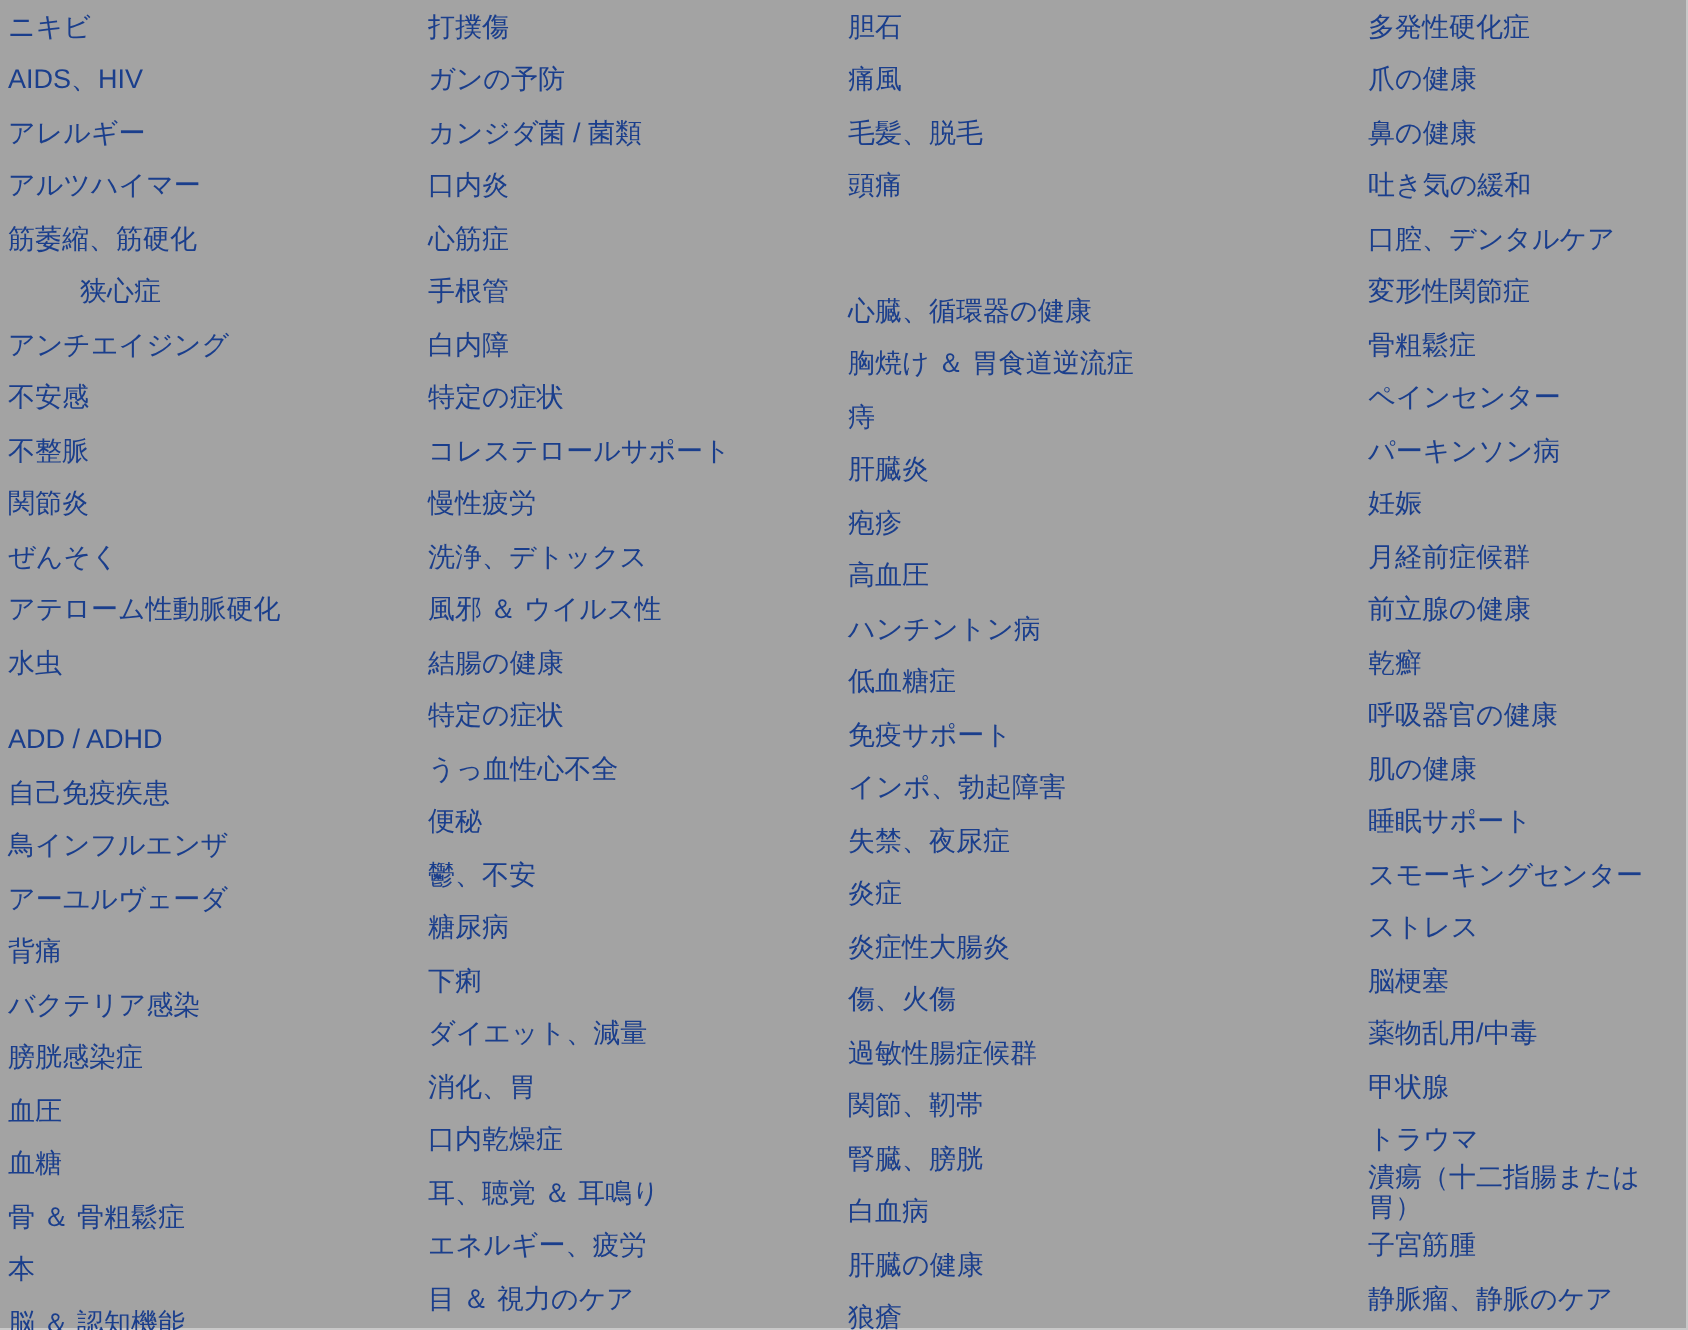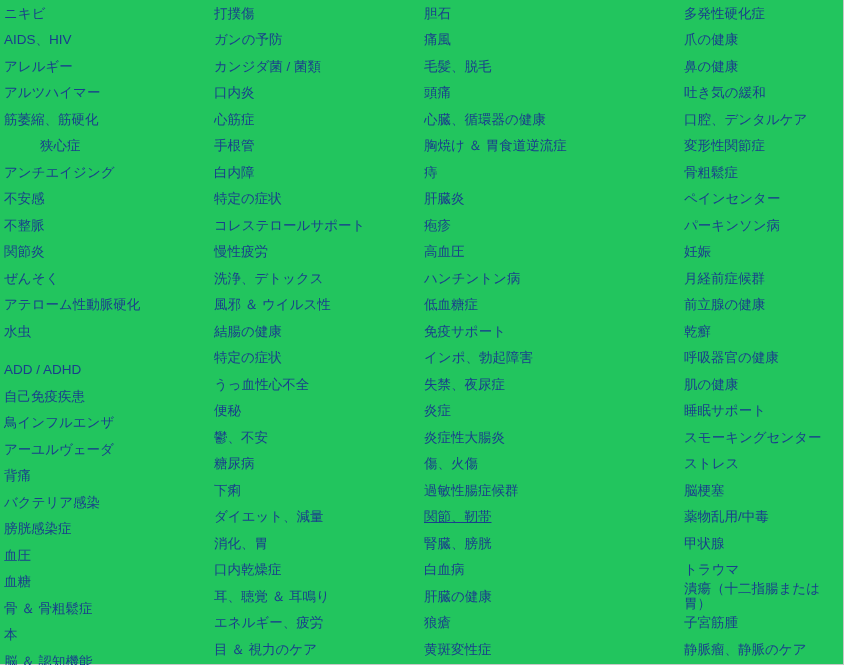--- a/index.html
+++ b/index.html
@@ -13,21 +13,21 @@
     overflow: hidden;
     font-family: "Liberation Sans", sans-serif;
   }
   .page {
     position: relative;
     width: 844px;
     height: 665px;
     box-sizing: border-box;
     border-right: 1px solid #c8c8c8;
     border-bottom: 1px solid #c8c8c8;
-    background: #22c55e;
+    background: #a3a3a3;
   }
   .link-grid {
     display: grid;
     grid-template-columns: 210px 210px 260px 164px;
     padding: 0px 0 0 4px;
     box-sizing: border-box;
   }
   .col {
     display: flex;
     flex-direction: column;
@@ -104,36 +104,36 @@
         <a class="link-item" style="color: rgb(26, 62, 140); text-align: center;">耳、聴覚 ＆ 耳鳴り</a>
         <a class="link-item" style="color: rgb(26, 62, 140);">エネルギー、疲労</a>
         <a class="link-item" style="color: rgb(26, 62, 140);">目 ＆ 視力のケア</a>
         <a class="link-item" style="color: rgb(26, 62, 140);">線維筋痛症</a>
       </div>
     <div class="col">
         <a class="link-item" style="color: rgb(26, 62, 140);">胆石</a>
         <a class="link-item" style="color: rgb(26, 62, 140);">痛風</a>
         <a class="link-item" style="color: rgb(26, 62, 140);">毛髪、脱毛</a>
         <a class="link-item" style="color: rgb(26, 62, 140);">頭痛</a>
-        <a class="link-item" style="color: rgb(26, 62, 140);">心臓、循環器の健康</a>
+        <a class="link-item" style="color: rgb(26, 62, 140); margin-top: 36px;">心臓、循環器の健康</a>
         <a class="link-item" style="color: rgb(26, 62, 140);">胸焼け ＆ 胃食道逆流症</a>
         <a class="link-item" style="color: rgb(26, 62, 140);">痔</a>
         <a class="link-item" style="color: rgb(26, 62, 140);">肝臓炎</a>
         <a class="link-item" style="color: rgb(26, 62, 140);">疱疹</a>
         <a class="link-item" style="color: rgb(26, 62, 140);">高血圧</a>
         <a class="link-item" style="color: rgb(26, 62, 140);">ハンチントン病</a>
         <a class="link-item" style="color: rgb(26, 62, 140);">低血糖症</a>
         <a class="link-item" style="color: rgb(26, 62, 140);">免疫サポート</a>
         <a class="link-item" style="color: rgb(26, 62, 140);">インポ、勃起障害</a>
         <a class="link-item" style="color: rgb(26, 62, 140);">失禁、夜尿症</a>
         <a class="link-item" style="color: rgb(26, 62, 140);">炎症</a>
         <a class="link-item" style="color: rgb(26, 62, 140);">炎症性大腸炎</a>
         <a class="link-item" style="color: rgb(26, 62, 140);">傷、火傷</a>
         <a class="link-item" style="color: rgb(26, 62, 140);">過敏性腸症候群</a>
-        <a class="link-item" style="color: rgb(26, 62, 140); text-decoration: underline;">関節、靭帯</a>
+        <a class="link-item" style="color: rgb(26, 62, 140);">関節、靭帯</a>
         <a class="link-item" style="color: rgb(26, 62, 140);">腎臓、膀胱</a>
         <a class="link-item" style="color: rgb(26, 62, 140);">白血病</a>
         <a class="link-item" style="color: rgb(26, 62, 140);">肝臓の健康</a>
         <a class="link-item" style="color: rgb(26, 62, 140);">狼瘡</a>
         <a class="link-item" style="color: rgb(26, 62, 140);">黄斑変性症</a>
       </div>
     <div class="col">
         <a class="link-item" style="color: rgb(26, 62, 140);">多発性硬化症</a>
         <a class="link-item" style="color: rgb(26, 62, 140);">爪の健康</a>
         <a class="link-item" style="color: rgb(26, 62, 140);">鼻の健康</a>

